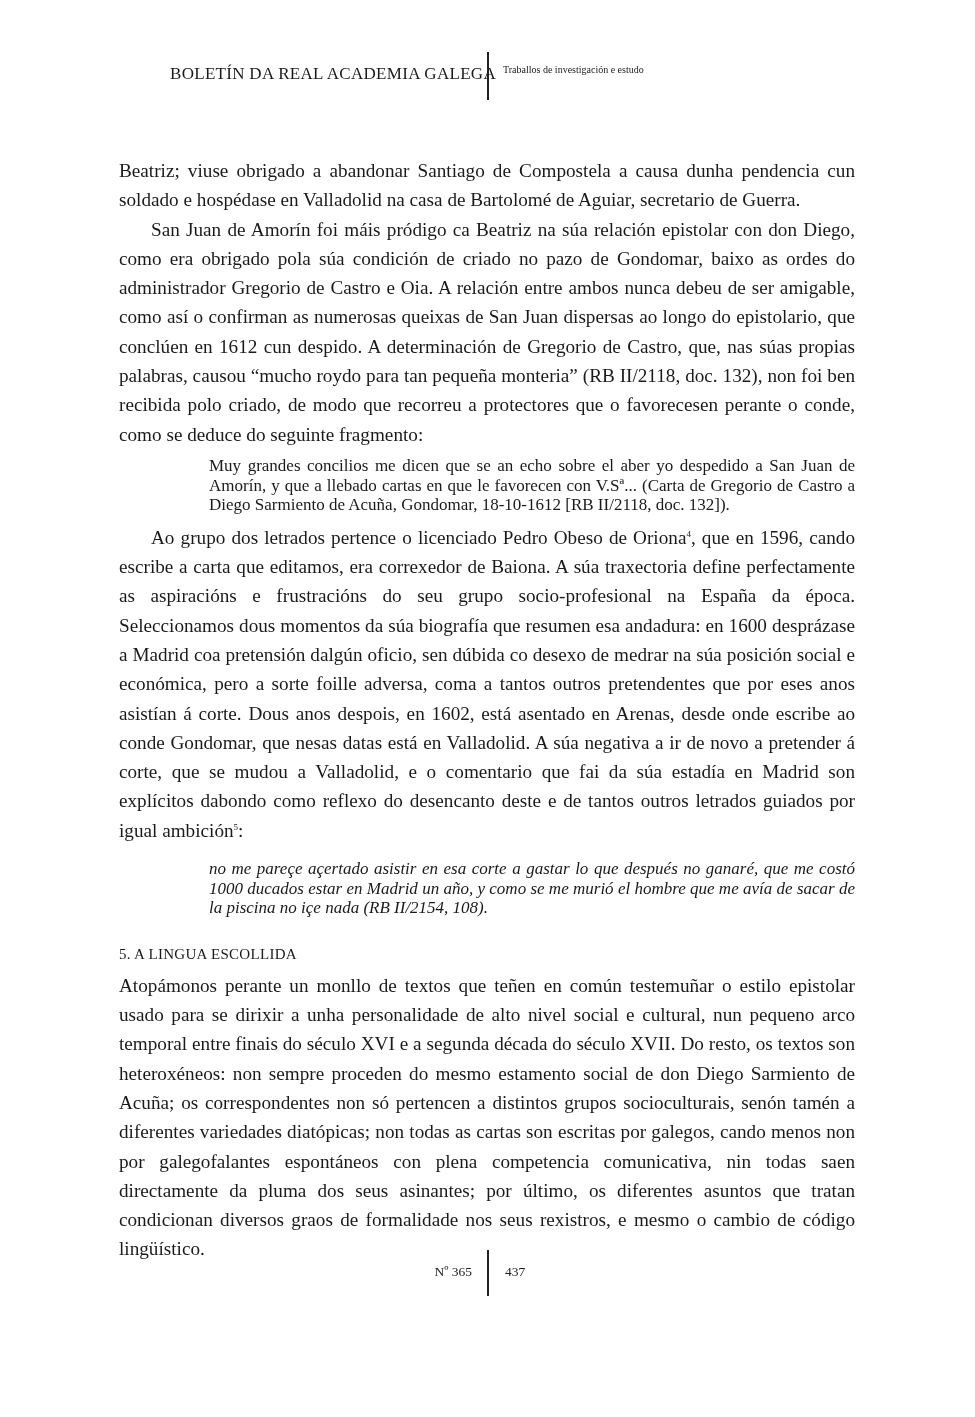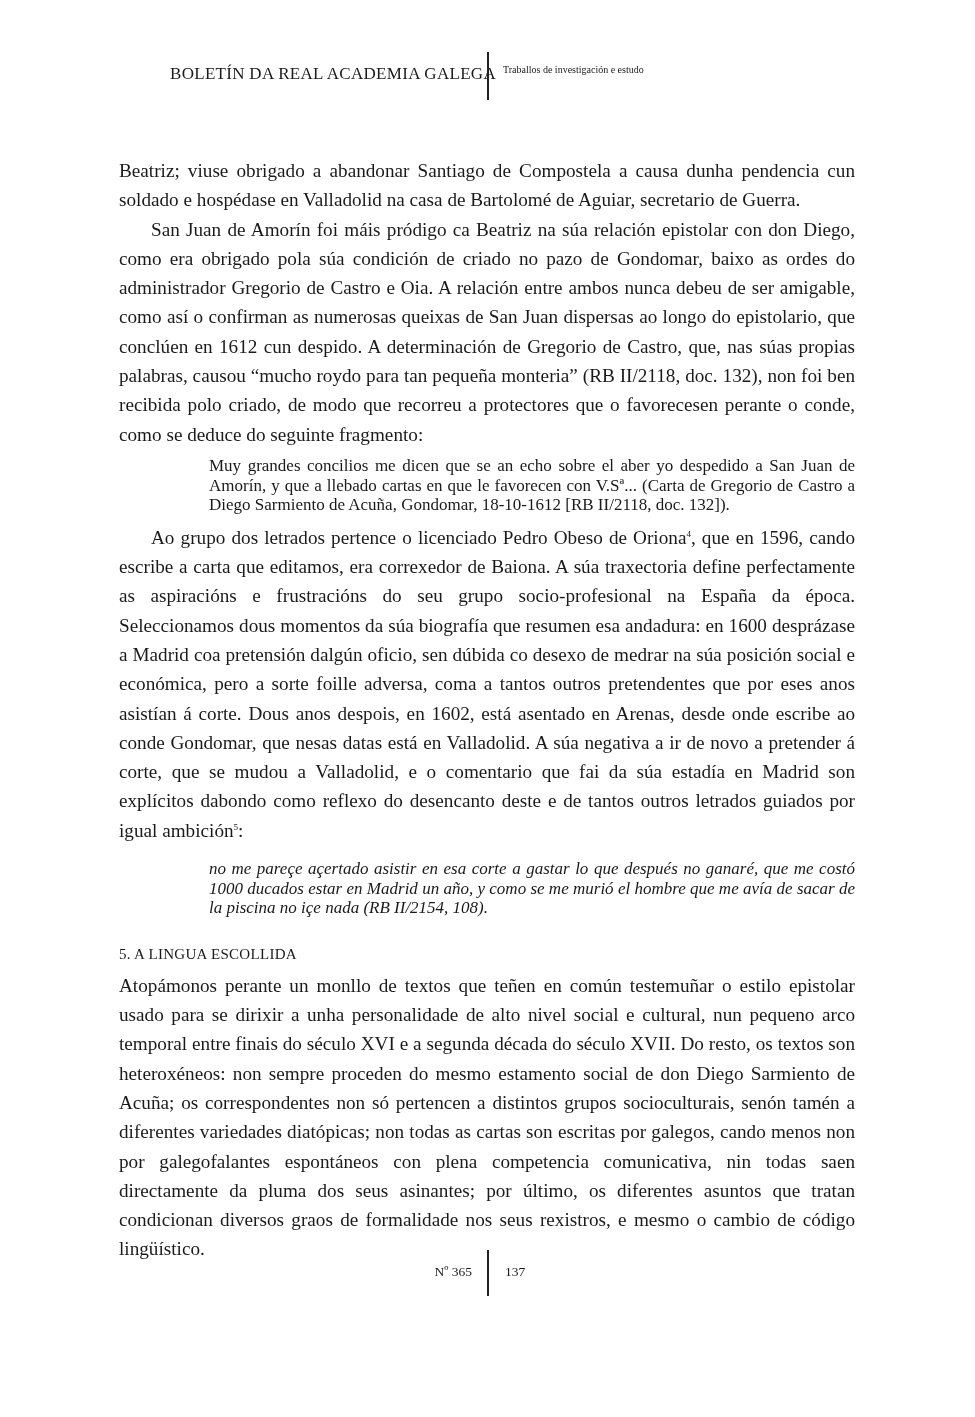--- a/index.html
+++ b/index.html
@@ -37,14 +37,14 @@
   <div class="quote quote1">Muy grandes concilios me dicen que se an echo sobre el aber yo despedido a San Juan de Amorín, y que a llebado cartas en que le favorecen con V.Sª... (Carta de Gregorio de Castro a Diego Sarmiento de Acuña, Gondomar, 18-10-1612 [RB II/2118, doc. 132]).</div>
   <p class="body indent"><span>Ao grupo dos letrados pertence o licenciado Pedro Obeso de Oriona</span><sup>4</sup><span>, que en 1596, cando escribe a carta que editamos, era correxedor de Baiona. A súa traxectoria define perfectamente as aspiracións e frustracións do seu grupo socio-profesional na España da época. Seleccionamos dous momentos da súa biografía que resumen esa andadura: en 1600 desprázase a Madrid coa pretensión dalgún oficio, sen dúbida co desexo de medrar na súa posición social e económica, pero a sorte foille adversa, coma a tantos outros pre­tendentes que por eses anos asistían á corte. Dous anos despois, en 1602, está asentado en Arenas, desde onde escribe ao conde Gondomar, que nesas datas está en Valladolid. A súa negativa a ir de novo a pretender á corte, que se mudou a Valladolid, e o comen­tario que fai da súa estadía en Madrid son explícitos dabondo como reflexo do desen­canto deste e de tantos outros letrados guiados por igual ambición</span><sup>5</sup><span>:</span></p>
   <div class="quote quote2">no me pareçe açertado asistir en esa corte a gastar lo que después no ganaré, que me costó 1000 ducados estar en Madrid un año, y como se me murió el hombre que me avía de sacar de la piscina no içe nada (RB II/2154, 108).</div>
   <h2 class="section">5. A LINGUA ESCOLLIDA</h2>
   <p class="body">Atopámonos perante un monllo de textos que teñen en común testemuñar o estilo epis­tolar usado para se dirixir a unha personalidade de alto nivel social e cultural, nun pequeno arco temporal entre finais do século XVI e a segunda década do século XVII. Do resto, os textos son heteroxéneos: non sempre proceden do mesmo estamento social de don Diego Sarmiento de Acuña; os correspondentes non só pertencen a distintos gru­pos socioculturais, senón tamén a diferentes variedades diatópicas; non todas as cartas son escritas por galegos, cando menos non por galegofalantes espontáneos con plena competencia comunicativa, nin todas saen directamente da pluma dos seus asinantes; por último, os diferentes asuntos que tratan condicionan diversos graos de formalidade nos seus rexistros, e mesmo o cambio de código lingüístico.</p>
 </div>
 
 <div class="footer">
   <div class="num">Nº 365</div>
   <div class="sep"></div>
-  <div class="page">137</div>
+  <div class="page">437</div>
 </div>
 
 </body></html>

